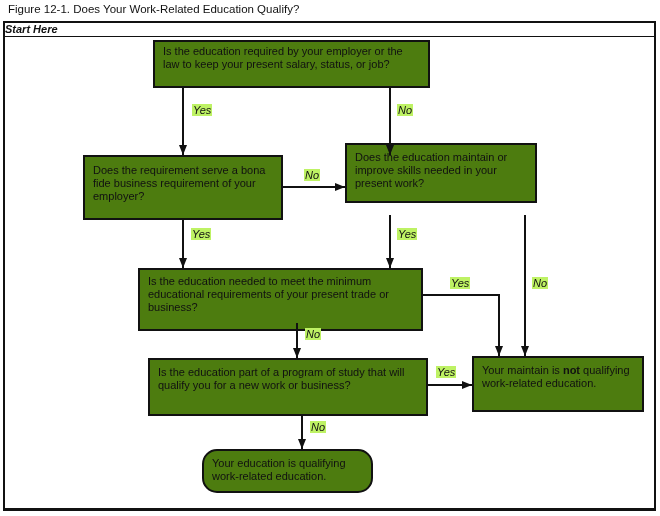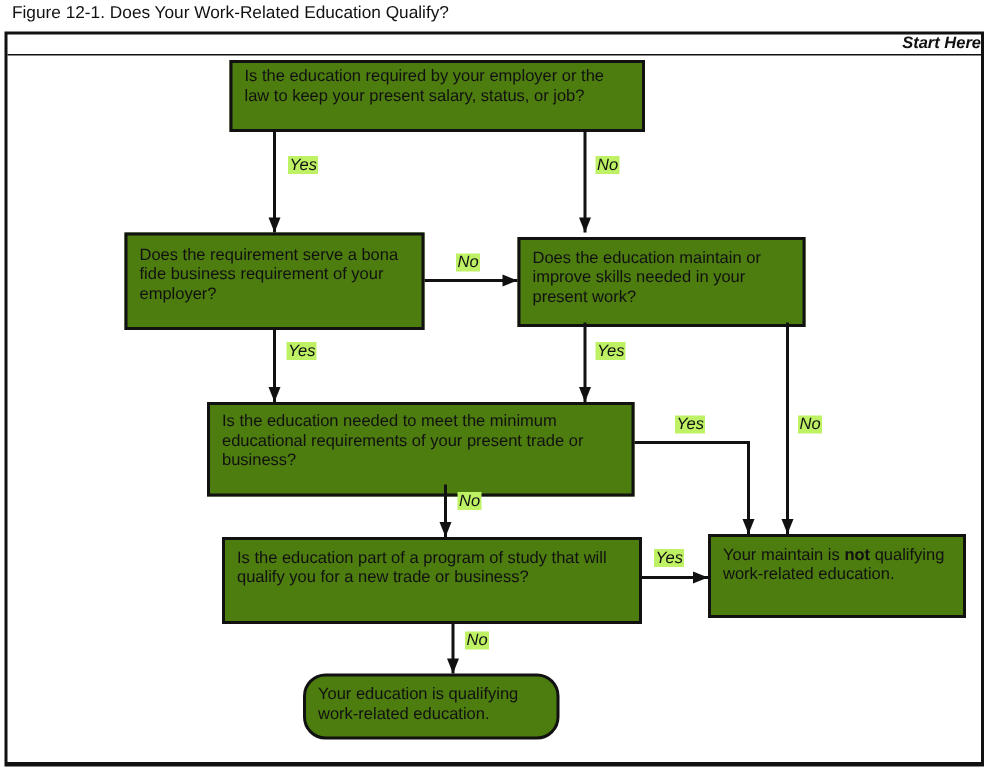--- a/index.html
+++ b/index.html
@@ -24,21 +24,21 @@
     position:absolute; left:3px; top:21px;
     width:653px; height:490px;
     border:2px solid #111;
     border-bottom-width:3px;
     background:transparent;
   }
   .start-here {
     position:absolute; left:5px; top:22px;
     width:649px; height:15px;
     border-bottom:1px solid #111;
-    text-align:right;
+    text-align:left;
     font-size:11px; font-weight:bold; font-style:italic;
     line-height:14px;
   }
   .box {
     position:absolute;
     border:2px solid #111;
     background:#4d7c0f;
     font-size:11px; line-height:13px;
   }
   .vline, .hline { position:absolute; background:#111; }
@@ -73,25 +73,25 @@
   </div>
 
   <div class="frame"></div>
 
   <div class="start-here">Start Here</div>
 
   <div class="box" style="left:153px; top:40px; width:277px; height:48px; padding:3px 8px;">Is the education required by your employer or the law to keep your present salary, status, or job?</div>
 
   <div class="box" style="left:83px; top:155px; width:200px; height:65px; padding:7px 8px;">Does the requirement serve a bona fide business requirement of your employer?</div>
 
-  <div class="box" style="left:345px; top:158px; width:192px; height:60px; padding:6px 8px;">Does the education maintain or improve skills needed in your present work?</div>
+  <div class="box" style="left:345px; top:143px; width:192px; height:60px; padding:6px 8px;">Does the education maintain or improve skills needed in your present work?</div>
 
   <div class="box" style="left:138px; top:268px; width:285px; height:63px; padding:5px 8px;">Is the education needed to meet the minimum educational requirements of your present trade or business?</div>
 
-  <div class="box" style="left:148px; top:358px; width:280px; height:58px; padding:6px 8px;">Is the education part of a program of study that will qualify you for a new trade or business?</div>
+  <div class="box" style="left:148px; top:358px; width:280px; height:58px; padding:6px 8px;">Is the education part of a program of study that will qualify you for a new work or business?</div>
 
   <div class="box" style="left:472px; top:356px; width:172px; height:56px; padding:6px 8px;"><span>Your maintain is </span><span style="font-weight:bold">not</span><span> qualifying work-related education.</span></div>
 
   <div class="box" style="left:202px; top:449px; width:171px; height:44px; padding:6px 8px;border-radius:15px;">Your education is qualifying work-related education.</div>
 
   <div class="vline" style="left:182px; top:88px; width:2px; height:67px;"></div>
   <div class="arrow-down" style="left:179px; top:145px;"></div>
   <div class="edge-label" style="left:192px; top:104px;">Yes</div>
 
   <div class="vline" style="left:389px; top:88px; width:2px; height:67px;"></div>

